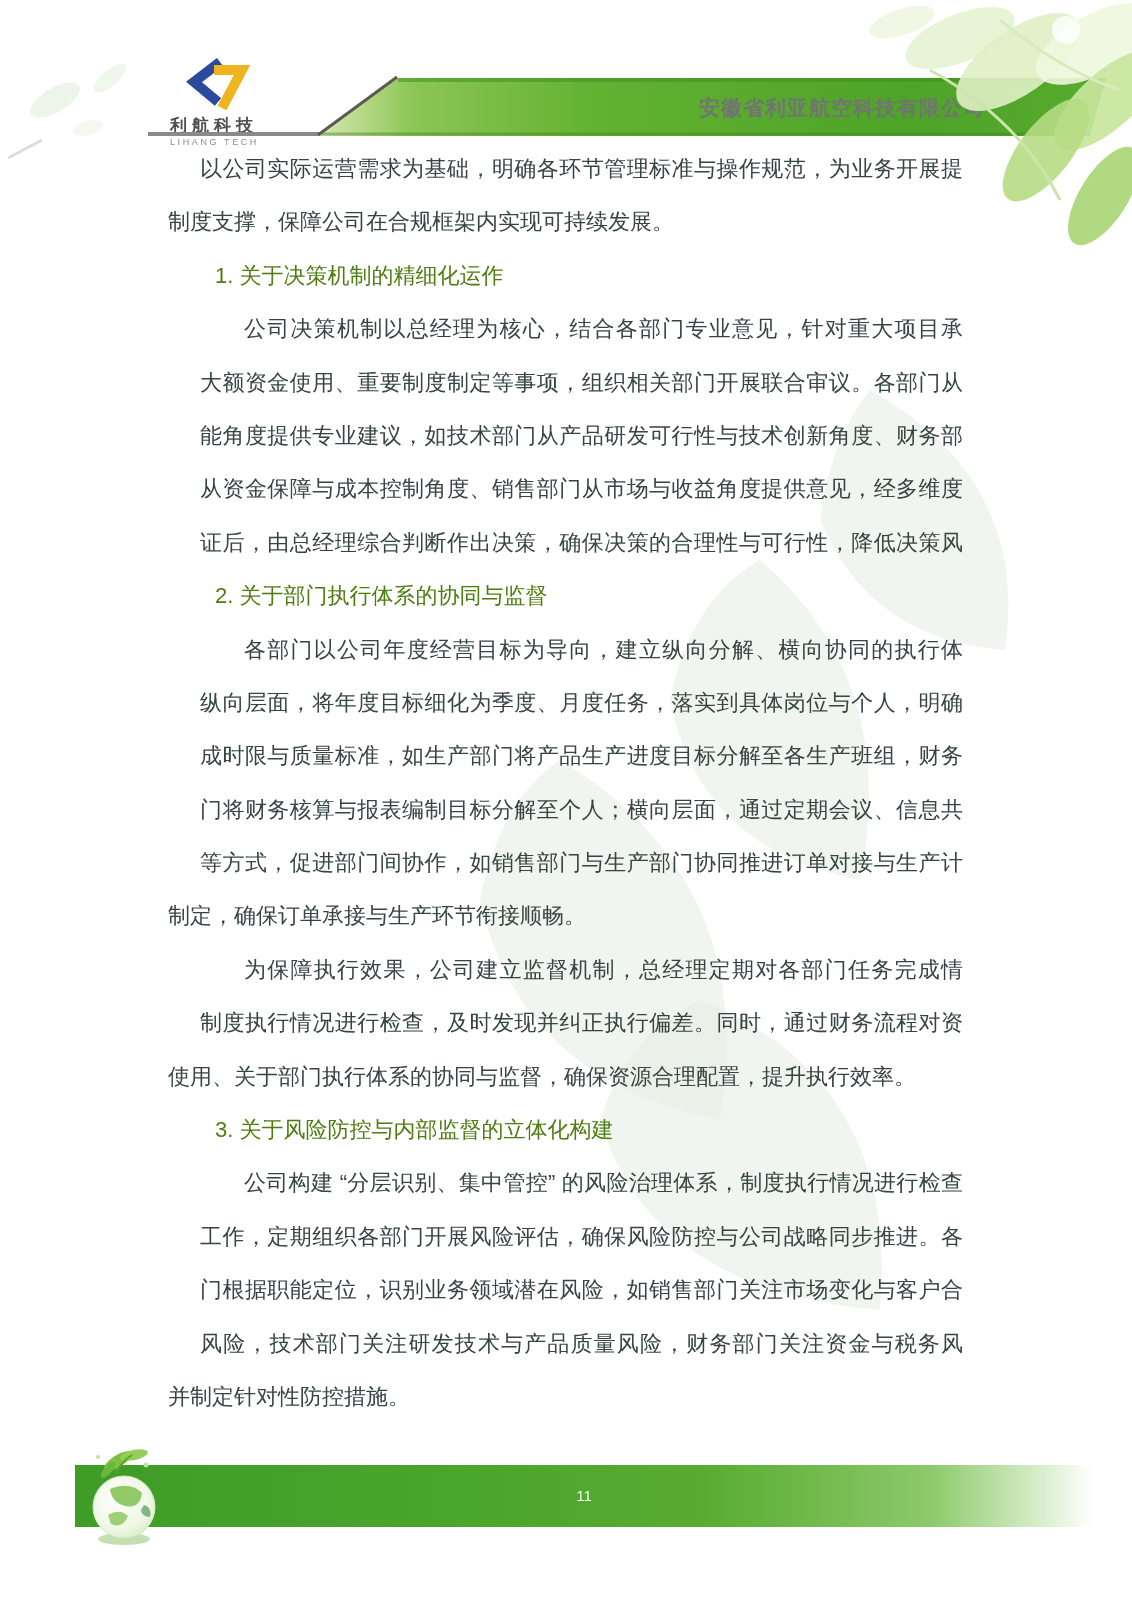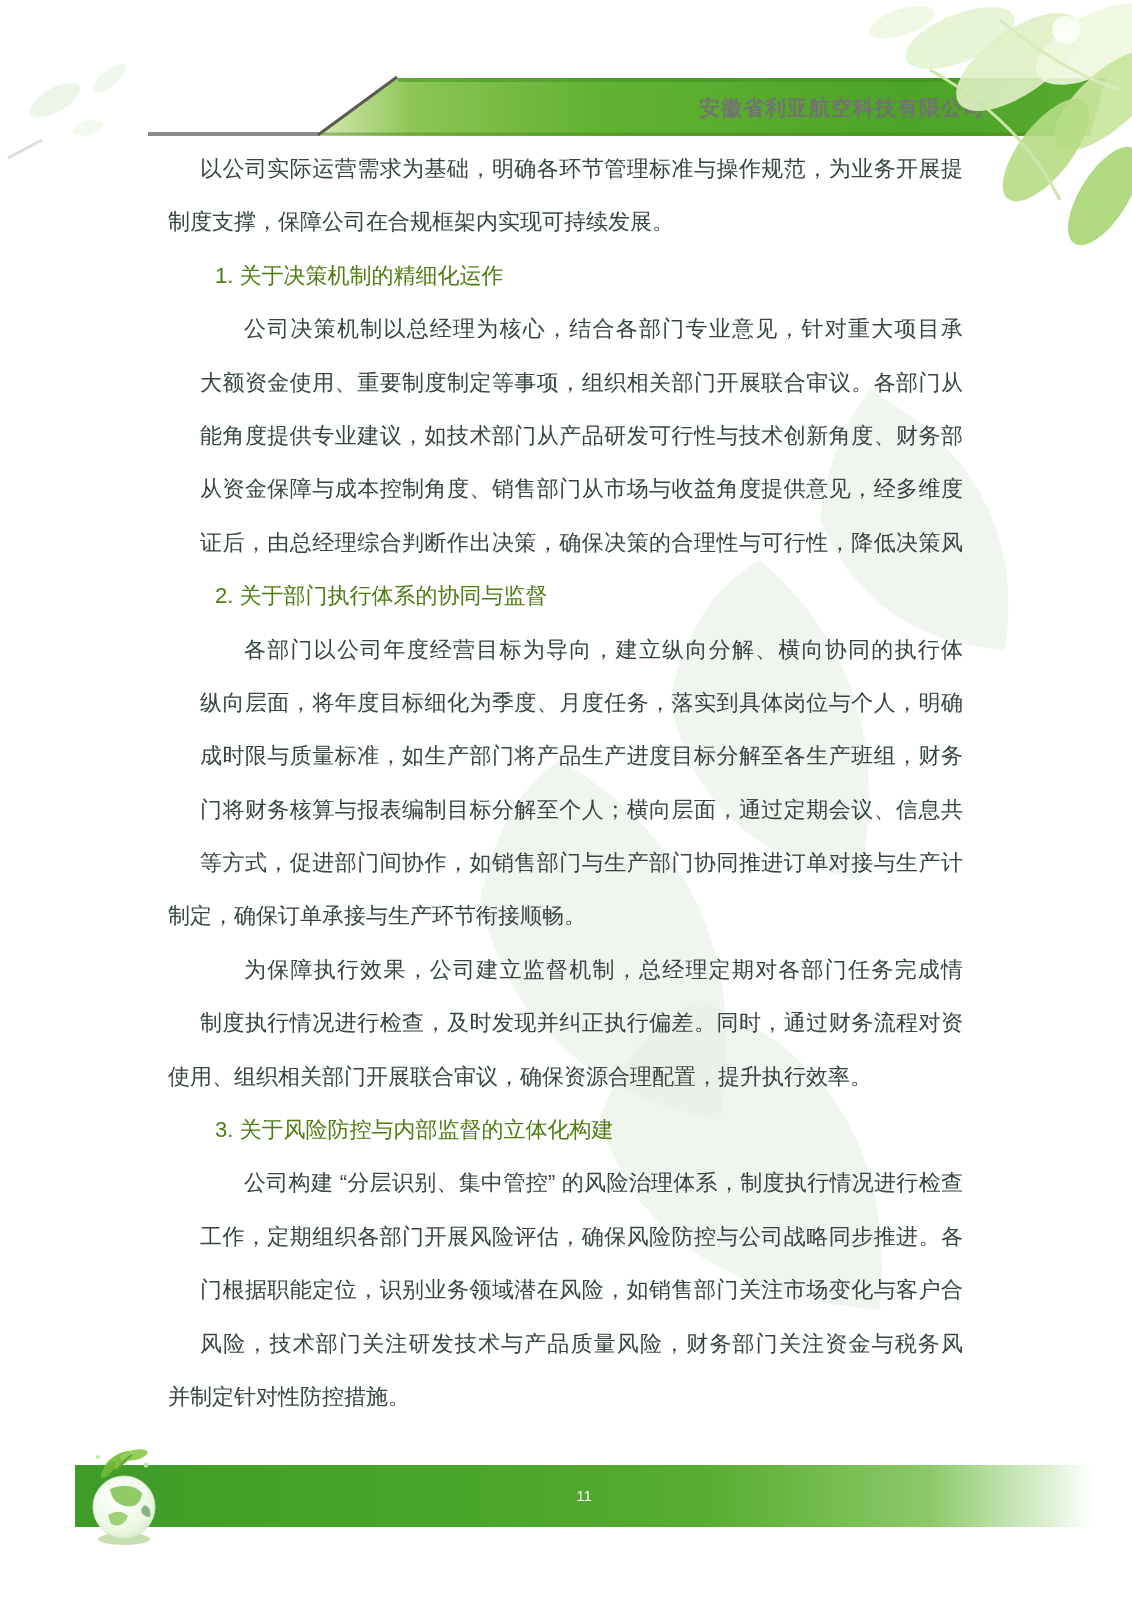--- a/index.html
+++ b/index.html
@@ -96,20 +96,28 @@
       <ellipse cx="1108" cy="100" rx="68" ry="28" fill="#c9e59d" opacity="0.92" transform="rotate(-42 1108 100)"></ellipse>
       <ellipse cx="1046" cy="150" rx="62" ry="26" fill="#b5dc84" opacity="0.9" transform="rotate(-52 1046 150)"></ellipse>
       <ellipse cx="1104" cy="196" rx="56" ry="24" fill="#a3d26c" opacity="0.85" transform="rotate(-58 1104 196)"></ellipse>
       <ellipse cx="902" cy="22" rx="34" ry="13" fill="#e9f4d8" opacity="0.7" transform="rotate(-18 902 22)"></ellipse>
       <path d="M930,70 Q1020,120 1060,200" stroke="#cde5a8" stroke-width="3" fill="none"></path>
       <path d="M1000,20 Q1060,70 1120,90" stroke="#d8ecbb" stroke-width="3" fill="none"></path>
       <circle cx="1066" cy="30" r="14" fill="#ffffff" opacity="0.8"></circle>
     </g>
   </svg>
 
+  <div class="logo-box">
+    <svg width="90" height="54" viewBox="0 0 90 54">
+      <path d="M50,4 L24,24 L48,44" fill="none" stroke="#2b4a9b" stroke-width="10" stroke-linejoin="miter"></path>
+      <path d="M44,12 H72 L52,50" fill="none" stroke="#f0b41e" stroke-width="10" stroke-linejoin="miter"></path>
+    </svg>
+    <div class="logo-name">利航科技</div>
+    <div class="logo-sub">LIHANG TECH</div>
+  </div>
 
   <div class="banner-title">安徽省利亚航空科技有限公司</div>
 
   <div class="doc-body">
       <div class="line p j">以公司实际运营需求为基础，明确各环节管理标准与操作规范，为业务开展提供</div>
       <div class="line p">制度支撑，保障公司在合规框架内实现可持续发展。</div>
       <div class="line h">1. 关于决策机制的精细化运作</div>
       <div class="line p j ind">公司决策机制以总经理为核心，结合各部门专业意见，针对重大项目承接、</div>
       <div class="line p j">大额资金使用、重要制度制定等事项，组织相关部门开展联合审议。各部门从职</div>
       <div class="line p j">能角度提供专业建议，如技术部门从产品研发可行性与技术创新角度、财务部门</div>
@@ -117,21 +125,21 @@
       <div class="line p j">证后，由总经理综合判断作出决策，确保决策的合理性与可行性，降低决策风险。</div>
       <div class="line h">2. 关于部门执行体系的协同与监督</div>
       <div class="line p j ind">各部门以公司年度经营目标为导向，建立纵向分解、横向协同的执行体系。</div>
       <div class="line p j">纵向层面，将年度目标细化为季度、月度任务，落实到具体岗位与个人，明确完</div>
       <div class="line p j">成时限与质量标准，如生产部门将产品生产进度目标分解至各生产班组，财务部</div>
       <div class="line p j">门将财务核算与报表编制目标分解至个人；横向层面，通过定期会议、信息共享</div>
       <div class="line p j">等方式，促进部门间协作，如销售部门与生产部门协同推进订单对接与生产计划</div>
       <div class="line p">制定，确保订单承接与生产环节衔接顺畅。</div>
       <div class="line p j ind">为保障执行效果，公司建立监督机制，总经理定期对各部门任务完成情况、</div>
       <div class="line p j">制度执行情况进行检查，及时发现并纠正执行偏差。同时，通过财务流程对资金</div>
-      <div class="line p">使用、组织相关部门开展联合审议，确保资源合理配置，提升执行效率。</div>
+      <div class="line p">使用、关于部门执行体系的协同与监督，确保资源合理配置，提升执行效率。</div>
       <div class="line h">3. 关于风险防控与内部监督的立体化构建</div>
       <div class="line p j ind">公司构建 “分层识别、集中管控” 的风险治理体系，制度执行情况进行检查</div>
       <div class="line p j">工作，定期组织各部门开展风险评估，确保风险防控与公司战略同步推进。各部</div>
       <div class="line p j">门根据职能定位，识别业务领域潜在风险，如销售部门关注市场变化与客户合作</div>
       <div class="line p j">风险，技术部门关注研发技术与产品质量风险，财务部门关注资金与税务风险，</div>
       <div class="line p">并制定针对性防控措施。</div>
     </div>
 
   <div class="footer-bar">
     <span class="page-number">11</span>

